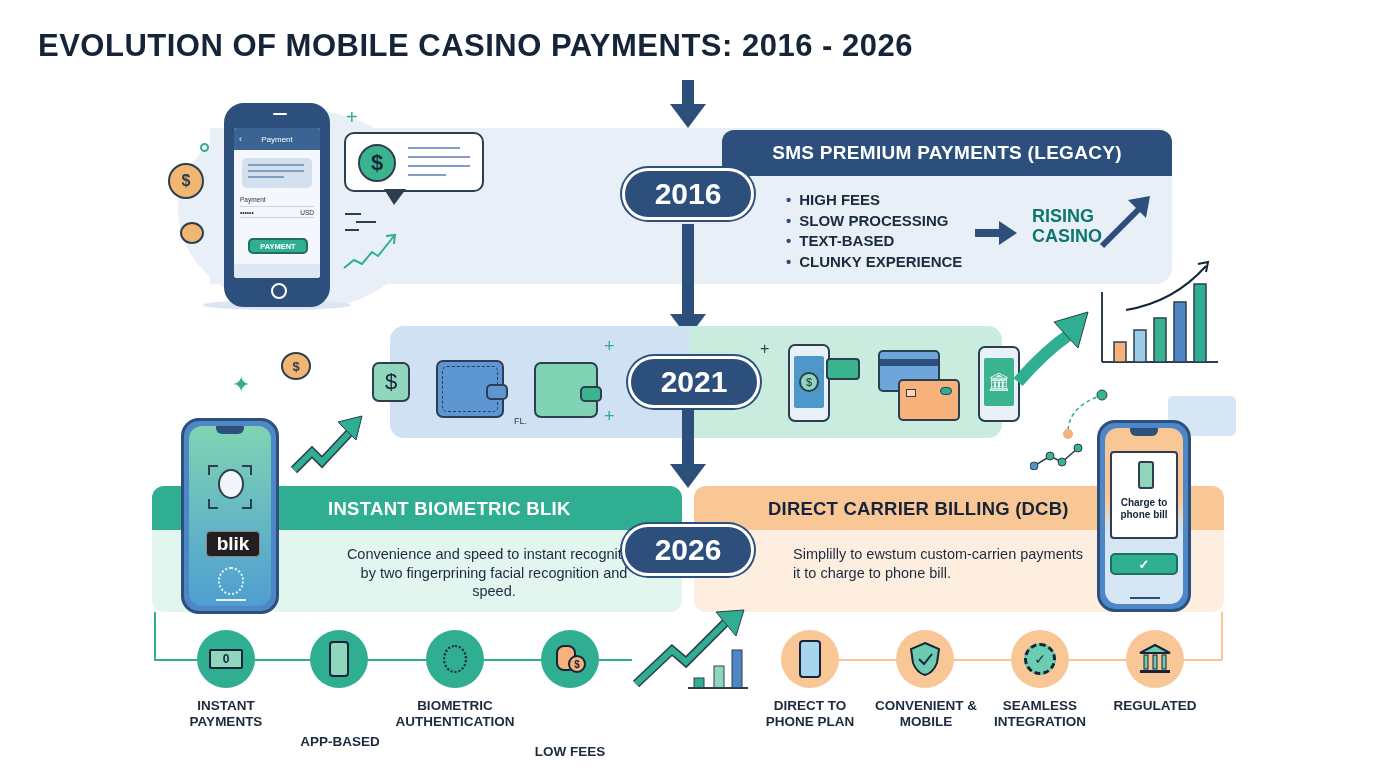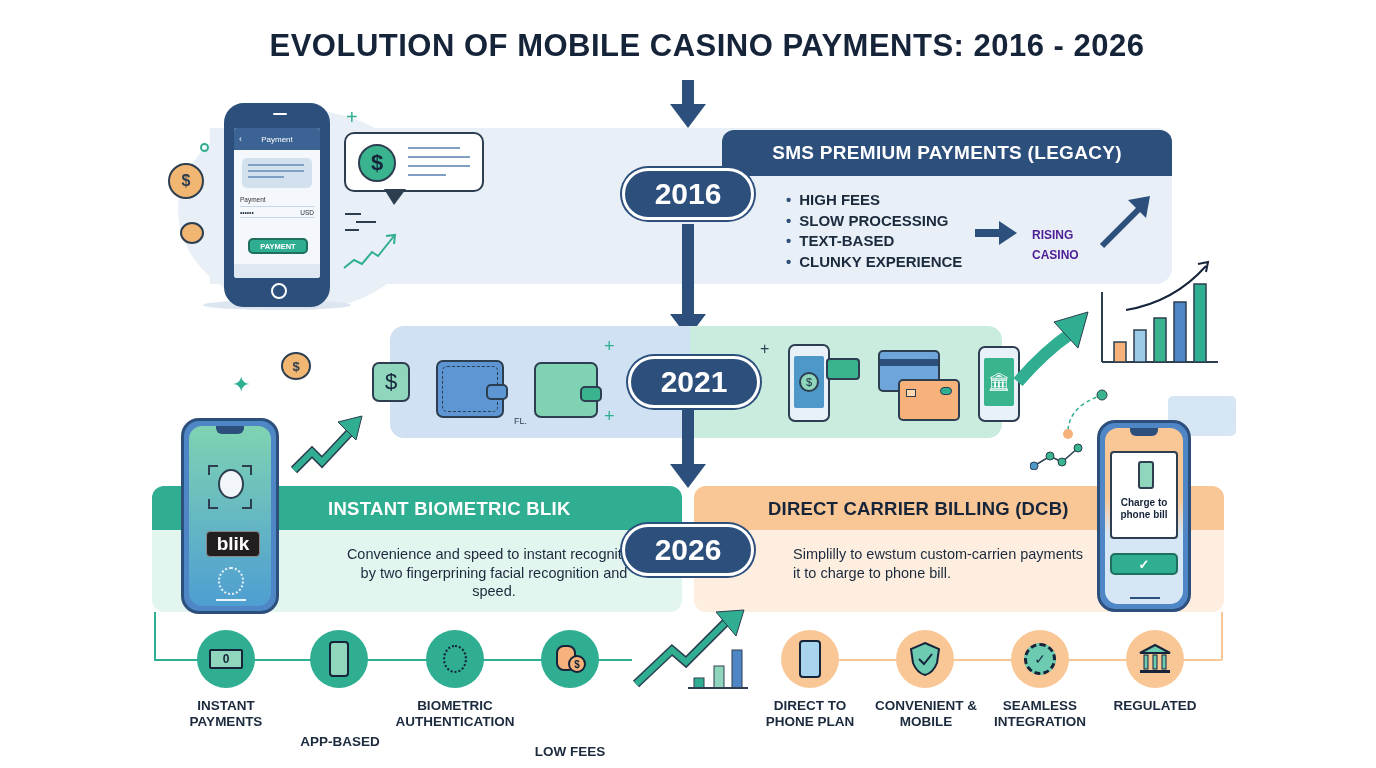--- a/index.html
+++ b/index.html
@@ -1,27 +1,27 @@
 <!DOCTYPE html>
 <html><head>
 <meta charset="utf-8">
 <style>
   * { box-sizing: border-box; margin: 0; padding: 0; }
   body { width: 1376px; height: 768px; background: #ffffff; font-family: "Liberation Sans", sans-serif; position: relative; overflow: hidden; color: #1b2a3d; }
   .abs { position: absolute; }
-  .title { left: 0; width: 1376px; top: 28px; text-align: center; font-size: 31px; font-weight: bold; color: #16243a; letter-spacing: 0.5px; padding-left: 38px; }
+  .title { left: 0; width: 1376px; top: 28px; text-align: left; font-size: 31px; font-weight: bold; color: #16243a; letter-spacing: 0.5px; padding-left: 38px; }
 
   
   .band-2016 { left: 210px; top: 128px; width: 962px; height: 156px; background: #e8eff7; border-radius: 0 16px 16px 0; }
   .band-2016-circle { left: 178px; top: 110px; width: 250px; height: 200px; background: #e8eff7; border-radius: 50%; }
   .sms-header { left: 722px; top: 130px; width: 450px; height: 46px; background: #2c4f7c; border-radius: 12px 12px 0 0; color: #ffffff; font-size: 19px; font-weight: bold; display: flex; align-items: center; justify-content: center; letter-spacing: 0.3px; }
   .sms-list { left: 786px; top: 190px; list-style: none; font-size: 15px; font-weight: bold; color: #1b2a3d; }
   .sms-list li { height: 20.5px; line-height: 20.5px; }
   .sms-list li::before { content: "•"; margin-right: 8px; color: #2c4f7c; }
-  .rising { left: 1032px; top: 225px; font-size: 12px; font-weight: bold; color: #4c1d95; line-height: 20px; }
+  .rising { left: 1032px; top: 206px; font-size: 18px; font-weight: bold; color: #0f766e; line-height: 20px; }
 
   
   .pill { width: 132px; height: 52px; background: #2c4f7c; border: 3px solid #ffffff; box-shadow: 0 0 0 2px #2c4f7c; border-radius: 26px; color: #ffffff; font-size: 30px; font-weight: bold; display: flex; align-items: center; justify-content: center; }
   .vline { background: #2c4f7c; width: 12px; }
   .arrowhead { width: 0; height: 0; border-left: 18px solid transparent; border-right: 18px solid transparent; border-top: 24px solid #2c4f7c; }
 
   
   .band-2021-left { left: 390px; top: 326px; width: 300px; height: 112px; background: #cfe1f2; border-radius: 14px 0 0 14px; }
   .band-2021-right { left: 690px; top: 326px; width: 312px; height: 112px; background: #c9ecdf; border-radius: 0 14px 14px 0; }
 

